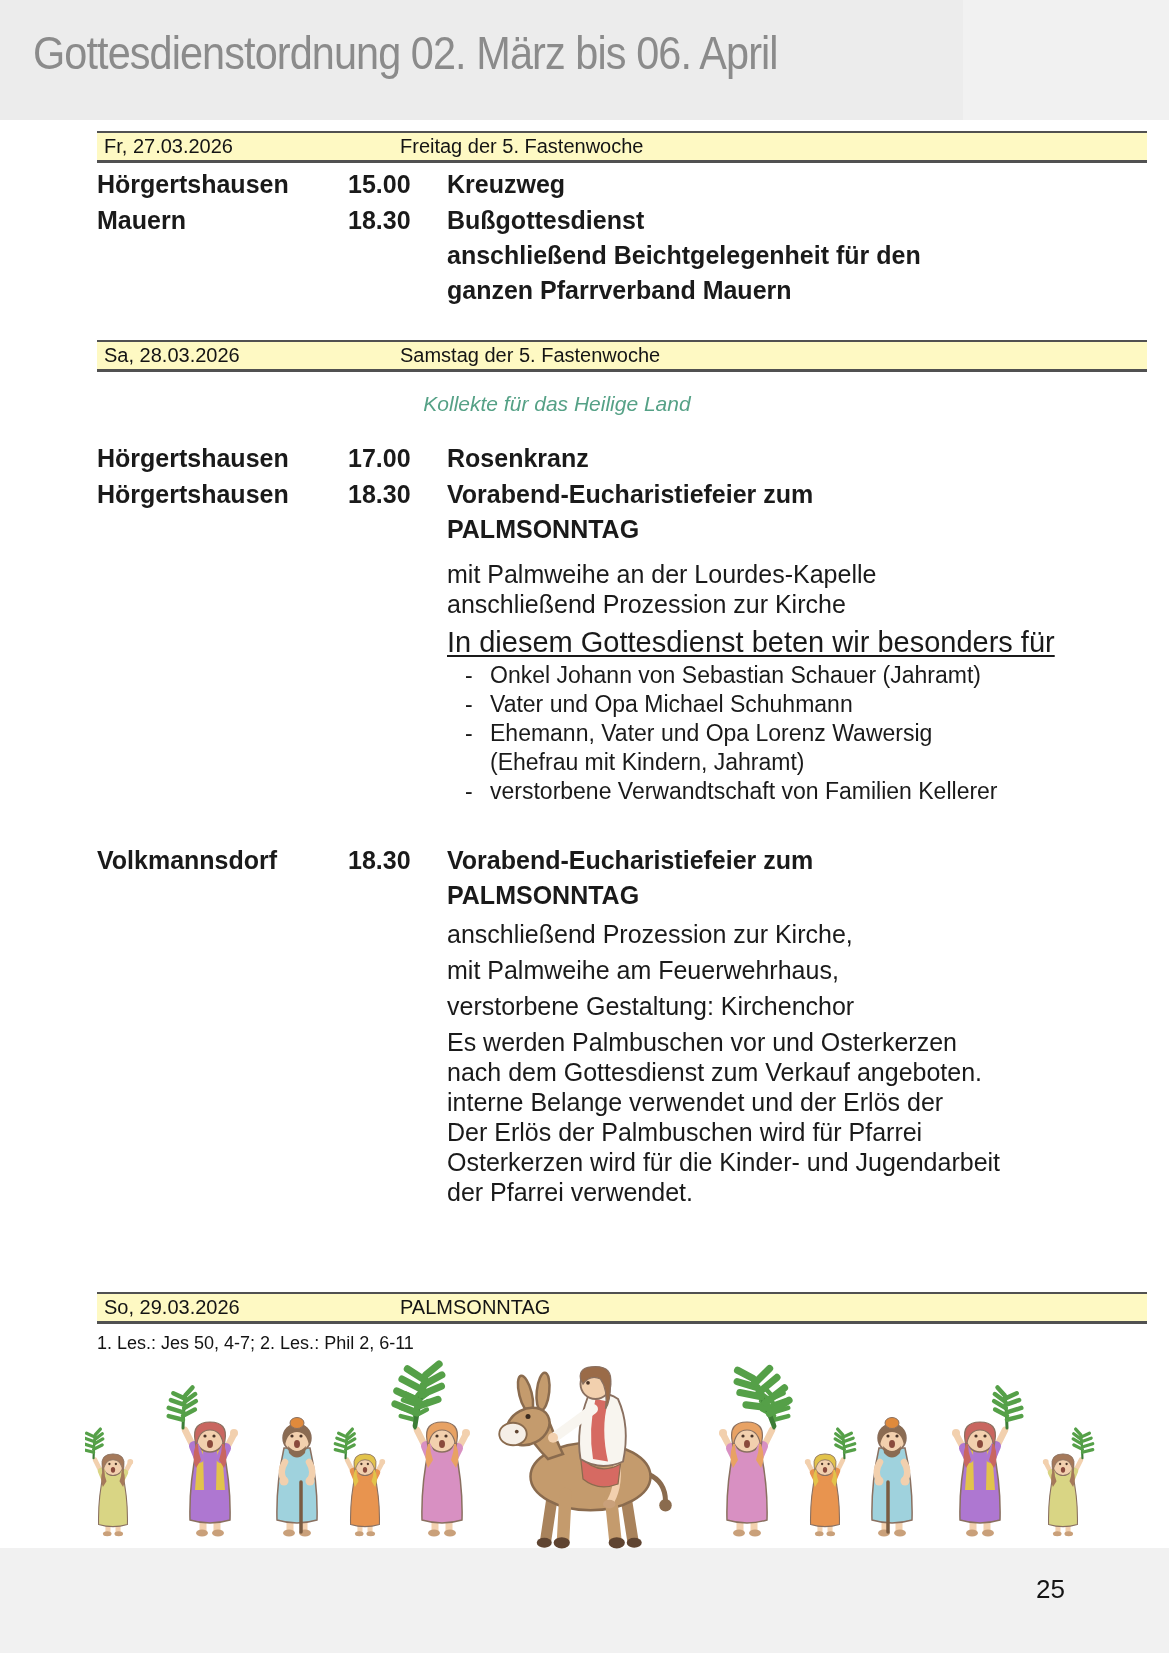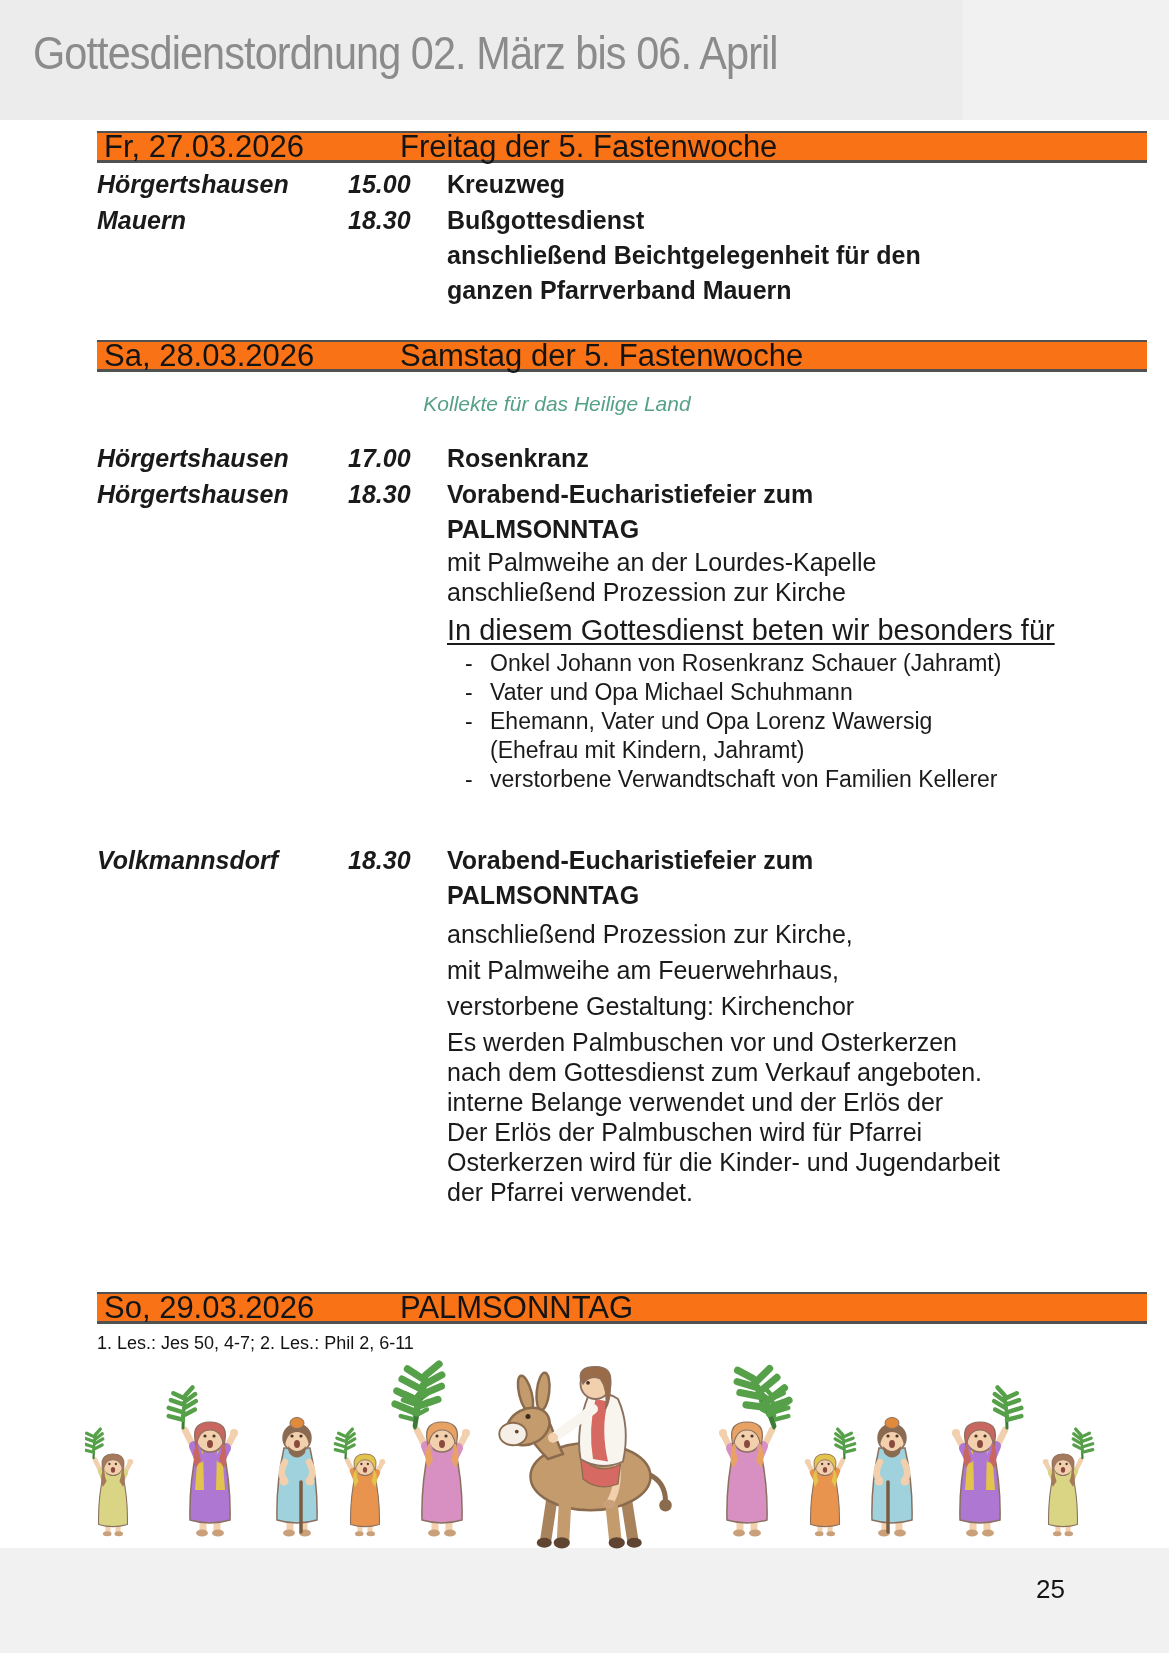--- a/index.html
+++ b/index.html
@@ -12,30 +12,30 @@
   .band { position:absolute; left:0; top:0; width:963px; height:120px; background:#ececec; }
   .doc-title {
     position:absolute; left:33px; top:26px; margin:0;
     font-size:46px; font-weight:400; color:#8b8b8b; white-space:nowrap;
     letter-spacing:-1px; transform:scaleX(0.9); transform-origin:left top;
   }
   .sheet { position:absolute; left:0; top:120px; width:1169px; height:1428px; background:#ffffff; }
 
   .bar {
     position:absolute; left:97px; width:1050px; height:27px;
-    background:#f97316; border-top:2px solid #515151; border-bottom:3px solid #515151;
-    font-size:31px; line-height:27px; color:#141414;
+    background:#fef9c3; border-top:2px solid #515151; border-bottom:3px solid #515151;
+    font-size:20px; line-height:27px; color:#141414;
   }
   .bar .date    { position:absolute; left:7px;  top:0; white-space:nowrap; }
   .bar .weekday { position:absolute; left:303px; top:0; white-space:nowrap; }
 
   .row { position:absolute; left:97px; width:965px; display:grid; grid-template-columns:251px 99px 1fr; }
-  .loc, .time { font-weight:700; font-size:25px; line-height:35px; white-space:nowrap;font-style:italic; }
+  .loc, .time { font-weight:700; font-size:25px; line-height:35px; white-space:nowrap; }
   .desc .b { font-weight:700; font-size:25px; line-height:35px; }
-  .desc .n { font-weight:400; font-size:25px; line-height:30px; } .mt4 { margin-top:0; } .mt6 { margin-top:6px; }
+  .desc .n { font-weight:400; font-size:25px; line-height:30px; } .mt4 { margin-top:12px; } .mt6 { margin-top:6px; }
   .uh  {
     font-weight:400; font-size:29px; line-height:32px; margin-top:7px;
     text-decoration:underline; text-underline-offset:3px;
     display:inline-block;
   }
   .intentions { margin-top:3px; font-size:23px; line-height:29px; }
   .int-line { display:grid; grid-template-columns:18px 25px 1fr; }
   .int-line .dash { grid-column:2; }
   .int-line .txt  { grid-column:3; }
 
@@ -100,21 +100,21 @@
     <div class="time">18.30</div>
     <div class="desc">
       <div class="b">Vorabend-Eucharistiefeier zum</div>
       <div class="b">PALMSONNTAG</div>
       <div class="n mt4">mit Palmweihe an der Lourdes-Kapelle</div>
       <div class="n">anschließend Prozession zur Kirche</div>
       <div><span class="uh">In diesem Gottesdienst beten wir besonders für</span></div>
       <div class="intentions">
         <div class="int-line">
           <span class="dash">-</span>
-          <span class="txt">Onkel Johann von Rosenkranz Schauer (Jahramt)</span>
+          <span class="txt">Onkel Johann von Sebastian Schauer (Jahramt)</span>
         </div>
         <div class="int-line">
           <span class="dash">-</span>
           <span class="txt">Vater und Opa Michael Schuhmann</span>
         </div>
         <div class="int-line">
           <span class="dash">-</span>
           <span class="txt">Ehemann, Vater und Opa Lorenz Wawersig</span>
         </div>
         <div class="int-line">

